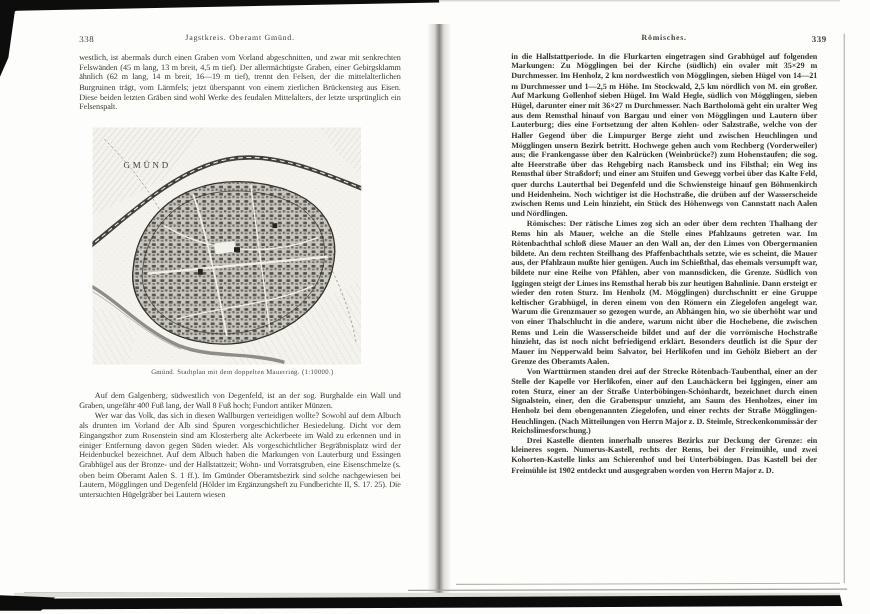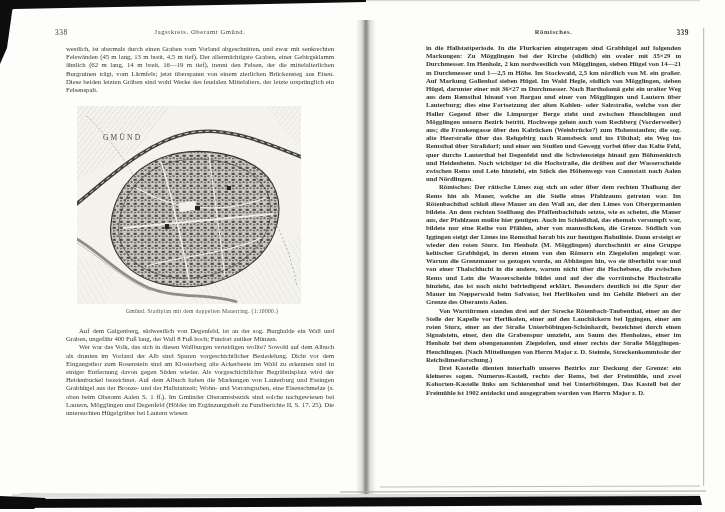--- a/index.html
+++ b/index.html
@@ -45,21 +45,21 @@
   }
 
   .artifacts { position:absolute; left:0; top:0; width:725px; height:512px; pointer-events:none; }
 </style>
 </head>
 <body>
 
 <div class="canvas">
 
   <div class="page page-left">
-    <div class="runhead-num" style="left:45px;">338</div>
+    <div class="runhead-num" style="left:56px;">338</div>
     <div class="runhead-title" style="left:56px; width:268px;">Jagstkreis. Oberamt Gmünd.</div>
 
     <div class="body-text" style="left:56px; top:45px; width:268px;">
       <p>westlich, ist abermals durch einen Graben vom Vorland abgeschnitten, und zwar mit senkrechten Felswänden (45 m lang, 13 m breit, 4,5 m tief). Der allermächtigste Graben, einer Gebirgsklamm ähnlich (62 m lang, 14 m breit, 16—19 m tief), trennt den Felsen, der die mittelalterlichen Burgruinen trägt, vom Lärmfels; jetzt überspannt von einem zierlichen Brückensteg aus Eisen. Diese beiden letzten Gräben sind wohl Werke des feudalen Mittelalters, der letzte ursprünglich ein Felsenspalt.</p>
     </div>
 
     <div class="figure" style="left:67px; top:106px; width:224px; height:198px;">
       <svg width="224" height="198" viewBox="0 0 224 198">
         <defs>
           <pattern id="stip" width="5" height="5" patternUnits="userSpaceOnUse">

